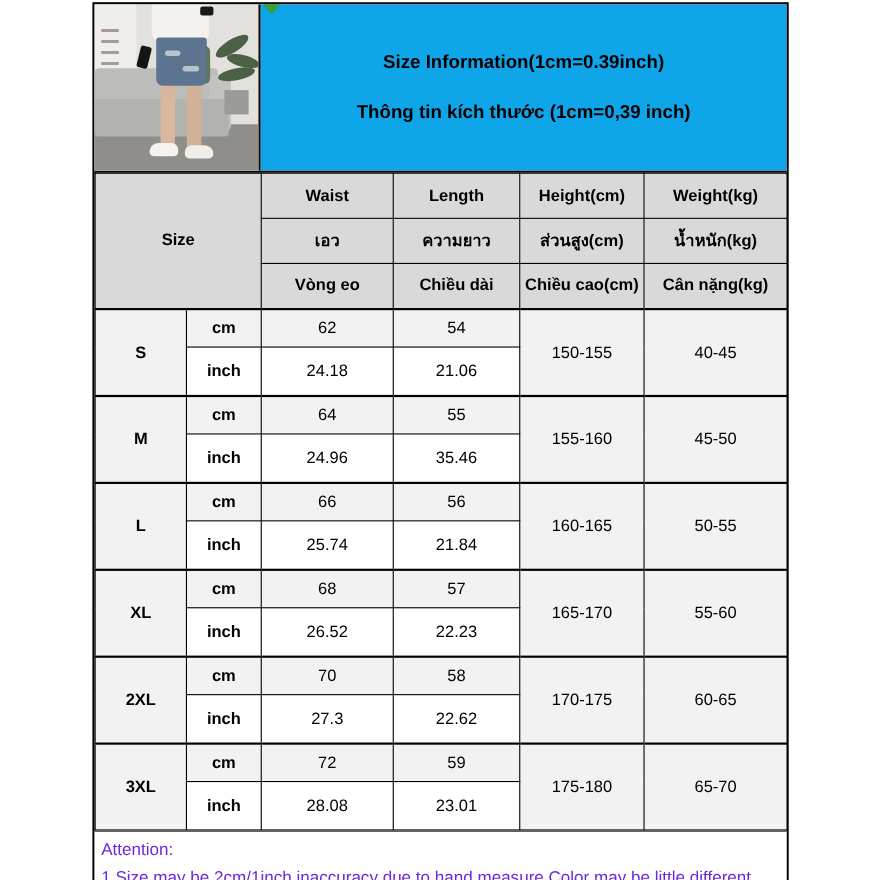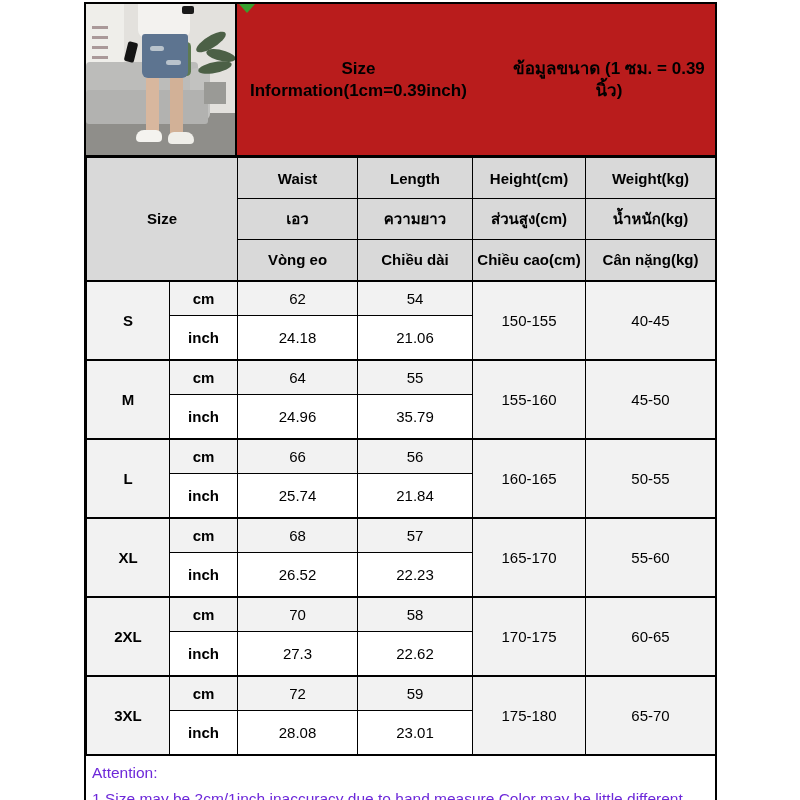--- a/index.html
+++ b/index.html
@@ -11,22 +11,22 @@
     border: 2px solid #000; background: #fff;
   }
 
   
   .top-row { display: flex; height: 153px; border-bottom: 2px solid #000; }
   .photo-cell {
     width: 151px; flex: 0 0 151px; border-right: 2px solid #000;
     position: relative; overflow: hidden; background: #e3e1dd;
   }
   .title-cell {
-    flex: 1; position: relative; background: #b91c1c;
-    display: flex; flex-direction: row; align-items: center; justify-content: center;
+    flex: 1; position: relative; background: #0ea5e9;
+    display: flex; flex-direction: column; align-items: center; justify-content: center;
     gap: 23px; text-align: center;
   }
   .title-line { font-weight: bold; font-size: 17px; line-height: 22px; color: #000; }
   .corner-marker {
     position: absolute; top: 0; left: 2px; width: 0; height: 0;
     border-left: 8px solid transparent; border-right: 8px solid transparent;
     border-top: 9px solid #38a12f;
   }
 
   
@@ -103,21 +103,21 @@
       <div class="ph ph-shorts"></div>
       <div class="ph ph-rip1"></div>
       <div class="ph ph-rip2"></div>
       <div class="ph ph-phone"></div>
       <div class="ph ph-shoe-l"></div>
       <div class="ph ph-shoe-r"></div>
     </div>
     <div class="title-cell">
       <div class="corner-marker"></div>
       <div class="title-line">Size Information(1cm=0.39inch)</div>
-      <div class="title-line">ข้อมูลขนาด (1 ซม. = 0.39 นิ้ว)</div>
+      <div class="title-line">Thông tin kích thước (1cm=0,39 inch)</div>
     </div>
   </div>
 
   <table class="size-table">
     <colgroup>
       <col style="width:83px">
         <col style="width:68px">
         <col style="width:120px">
       <col style="width:115px">
         <col style="width:113px">
@@ -162,21 +162,21 @@
         <td class="size-name" rowspan="2">M</td>
         <td class="unit">cm</td>
         <td>64</td>
         <td>55</td>
         <td class="merged" rowspan="2">155-160</td>
         <td class="merged" rowspan="2">45-50</td>
       </tr>
       <tr class="row-inch">
         <td class="unit">inch</td>
         <td>24.96</td>
-        <td>35.79</td>
+        <td>35.46</td>
       </tr>
 
       <tr class="row-cm">
         <td class="size-name" rowspan="2">L</td>
         <td class="unit">cm</td>
         <td>66</td>
         <td>56</td>
         <td class="merged" rowspan="2">160-165</td>
         <td class="merged" rowspan="2">50-55</td>
       </tr>

